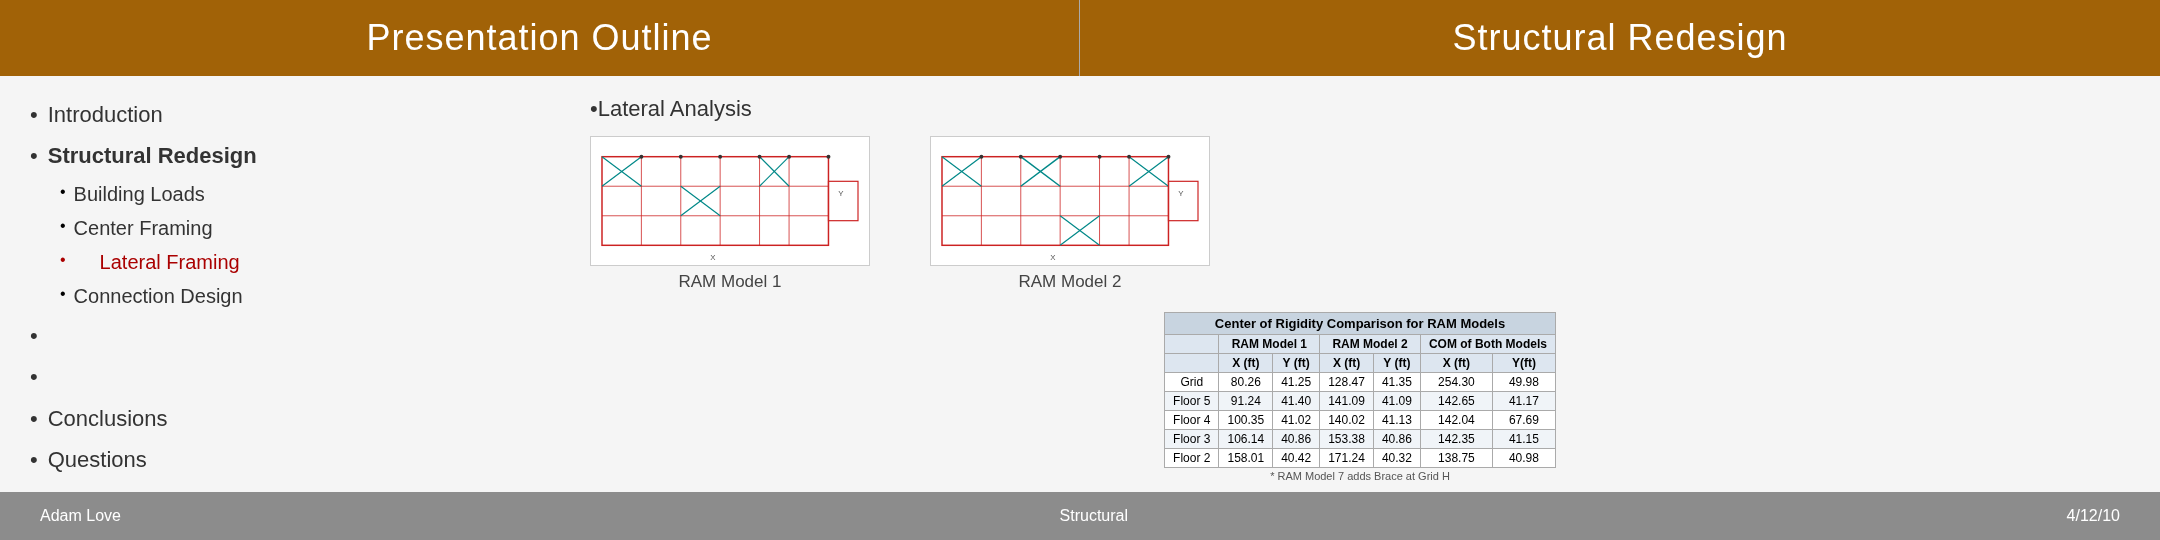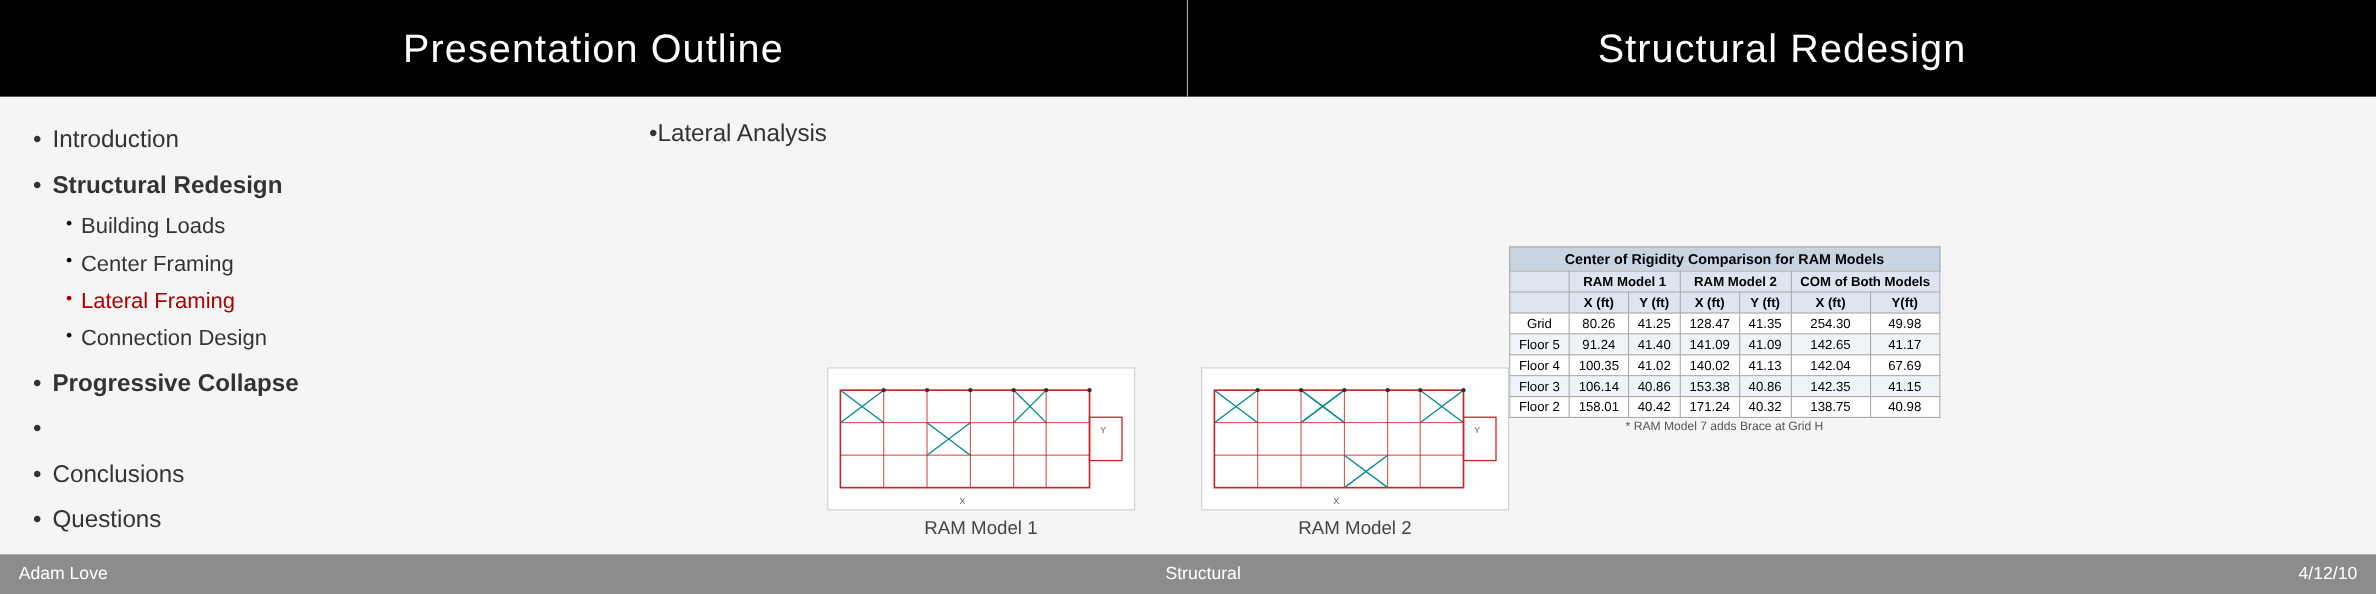--- a/index.html
+++ b/index.html
@@ -9,22 +9,22 @@
       background: #f5f5f5;
       font-family: 'Arial', sans-serif;
       overflow: hidden;
       position: relative;
     }
 
     
     .header {
       display: flex;
       width: 100%;
-      height: 88px;
-      background: #000000;
+      height: 76px;
+      background: #a16207;
     }
     .header-left {
       width: 50%;
       display: flex;
       align-items: center;
       justify-content: center;
       border-right: 1px solid #aaa;
     }
     .header-right {
       width: 50%;
@@ -66,21 +66,21 @@
     }
     .bullet {
       margin-right: 10px;
       color: #333;
       font-size: 22px;
       line-height: 1.7;
     }
 
     .item-text { color: #333; }
     .item-bold { font-weight: bold; color: #333; }
-    .item-red { color: #a00; }
+    .item-red { color: #a00; margin-left: 26px; }
 
     .sub-list {
       list-style: none;
       padding-left: 30px;
       margin-top: 2px;
     }
     .sub-list > li {
       display: flex;
       align-items: flex-start;
       font-size: 20px;
@@ -102,21 +102,21 @@
       position: relative;
       overflow: hidden;
     }
 
     
     .right-panel {
       flex: 1;
       padding: 20px 30px;
       background: #f5f5f5;
       display: flex;
-      flex-direction: row;
+      flex-direction: column;
     }
 
     .lateral-analysis-title {
       font-size: 22px;
       color: #333;
       margin-bottom: 14px;
     }
 
     .ram-models-row {
       display: flex;
@@ -200,26 +200,26 @@
       color: #555;
       margin-top: 2px;
     }
 
     
     .footer {
       position: absolute;
       bottom: 0;
       left: 0;
       width: 100%;
-      height: 36px;
+      height: 48px;
       background: #8c8c8c;
       display: flex;
       align-items: center;
       justify-content: space-between;
-      padding: 0 17px;
+      padding: 0 40px;
     }
     .footer-text {
       color: #fff;
       font-size: 16px;
     }
   </style>
 </head>
 <body>
 
 <div class="header">
@@ -261,21 +261,20 @@
           </li>
           <li>
             <span class="sub-bullet">•</span>
             <span class="item-text">Connection Design</span>
           </li>
         </ul>
       </li>
 
       <li>
         <span class="bullet">•</span>
-        <span class="item-bold">Progressive Collapse</span>
       </li>
 
       <li>
         <span class="bullet">•</span>
       </li>
 
       <li>
         <span class="bullet">•</span>
         <span class="item-text">Conclusions</span>
       </li>

